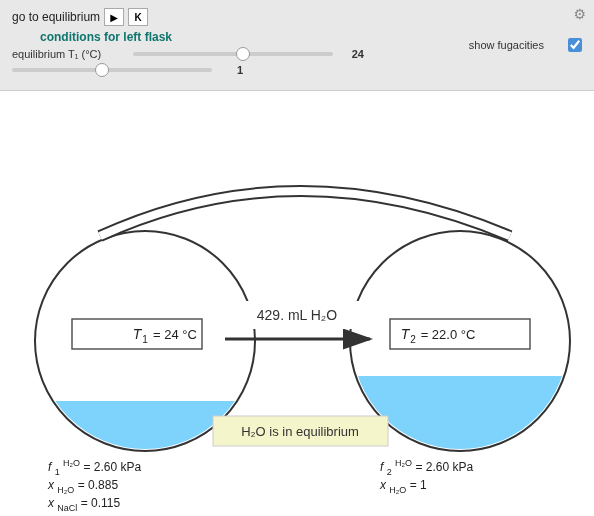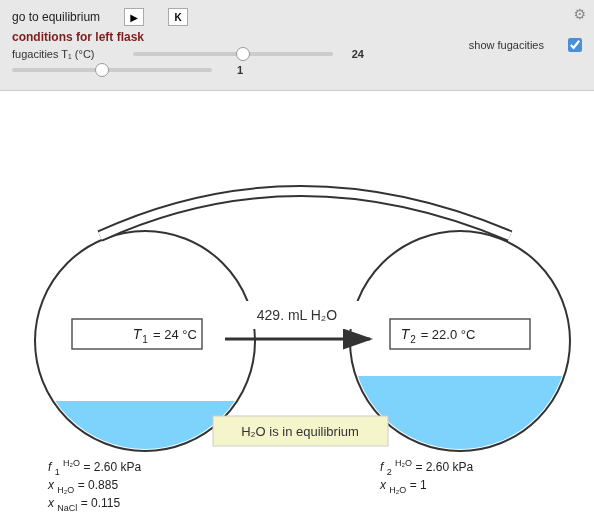--- a/index.html
+++ b/index.html
@@ -16,21 +16,21 @@
     .control-panel {
       background: #e8e8e8;
       padding: 8px 12px 10px 12px;
       border-bottom: 1px solid #ccc;
       position: relative;
     }
 
     .row1 {
       display: flex;
       align-items: center;
-      gap: 24px;
+      gap: 4px;
       margin-bottom: 4px;
     }
 
     .label-go {
       font-size: 12px;
       color: #222;
     }
 
     .btn-play {
       width: 20px;
@@ -55,22 +55,23 @@
       align-items: center;
       justify-content: center;
       font-size: 10px;
       font-weight: bold;
       padding: 0;
     }
 
     .section-label {
       font-size: 12px;
       font-weight: bold;
-      color: #7f1d1d;
+      color: #0f766e;
       margin-bottom: 4px;
+      margin-left: 28px;
     }
 
     .slider-row {
       display: flex;
       align-items: center;
       gap: 6px;
       margin-bottom: 4px;
     }
 
     .slider-label {
@@ -167,21 +168,21 @@
 
   <div class="row1">
     <span class="label-go">go to equilibrium</span>
     <button class="btn-play">▶</button>
     <button class="btn-reset">K</button>
   </div>
 
   <div class="section-label">conditions for left flask</div>
 
   <div class="slider-row">
-    <span class="slider-label">fugacities T₁ (°C)</span>
+    <span class="slider-label">equilibrium T₁ (°C)</span>
     <div class="slider-track">
       <div class="slider-thumb" style="left: 55%;"></div>
     </div>
     <span class="slider-value">24</span>
   </div>
 
   <div class="slider-row">
     <div class="slider-track">
       <div class="slider-thumb" style="left: 45%;"></div>
     </div>

